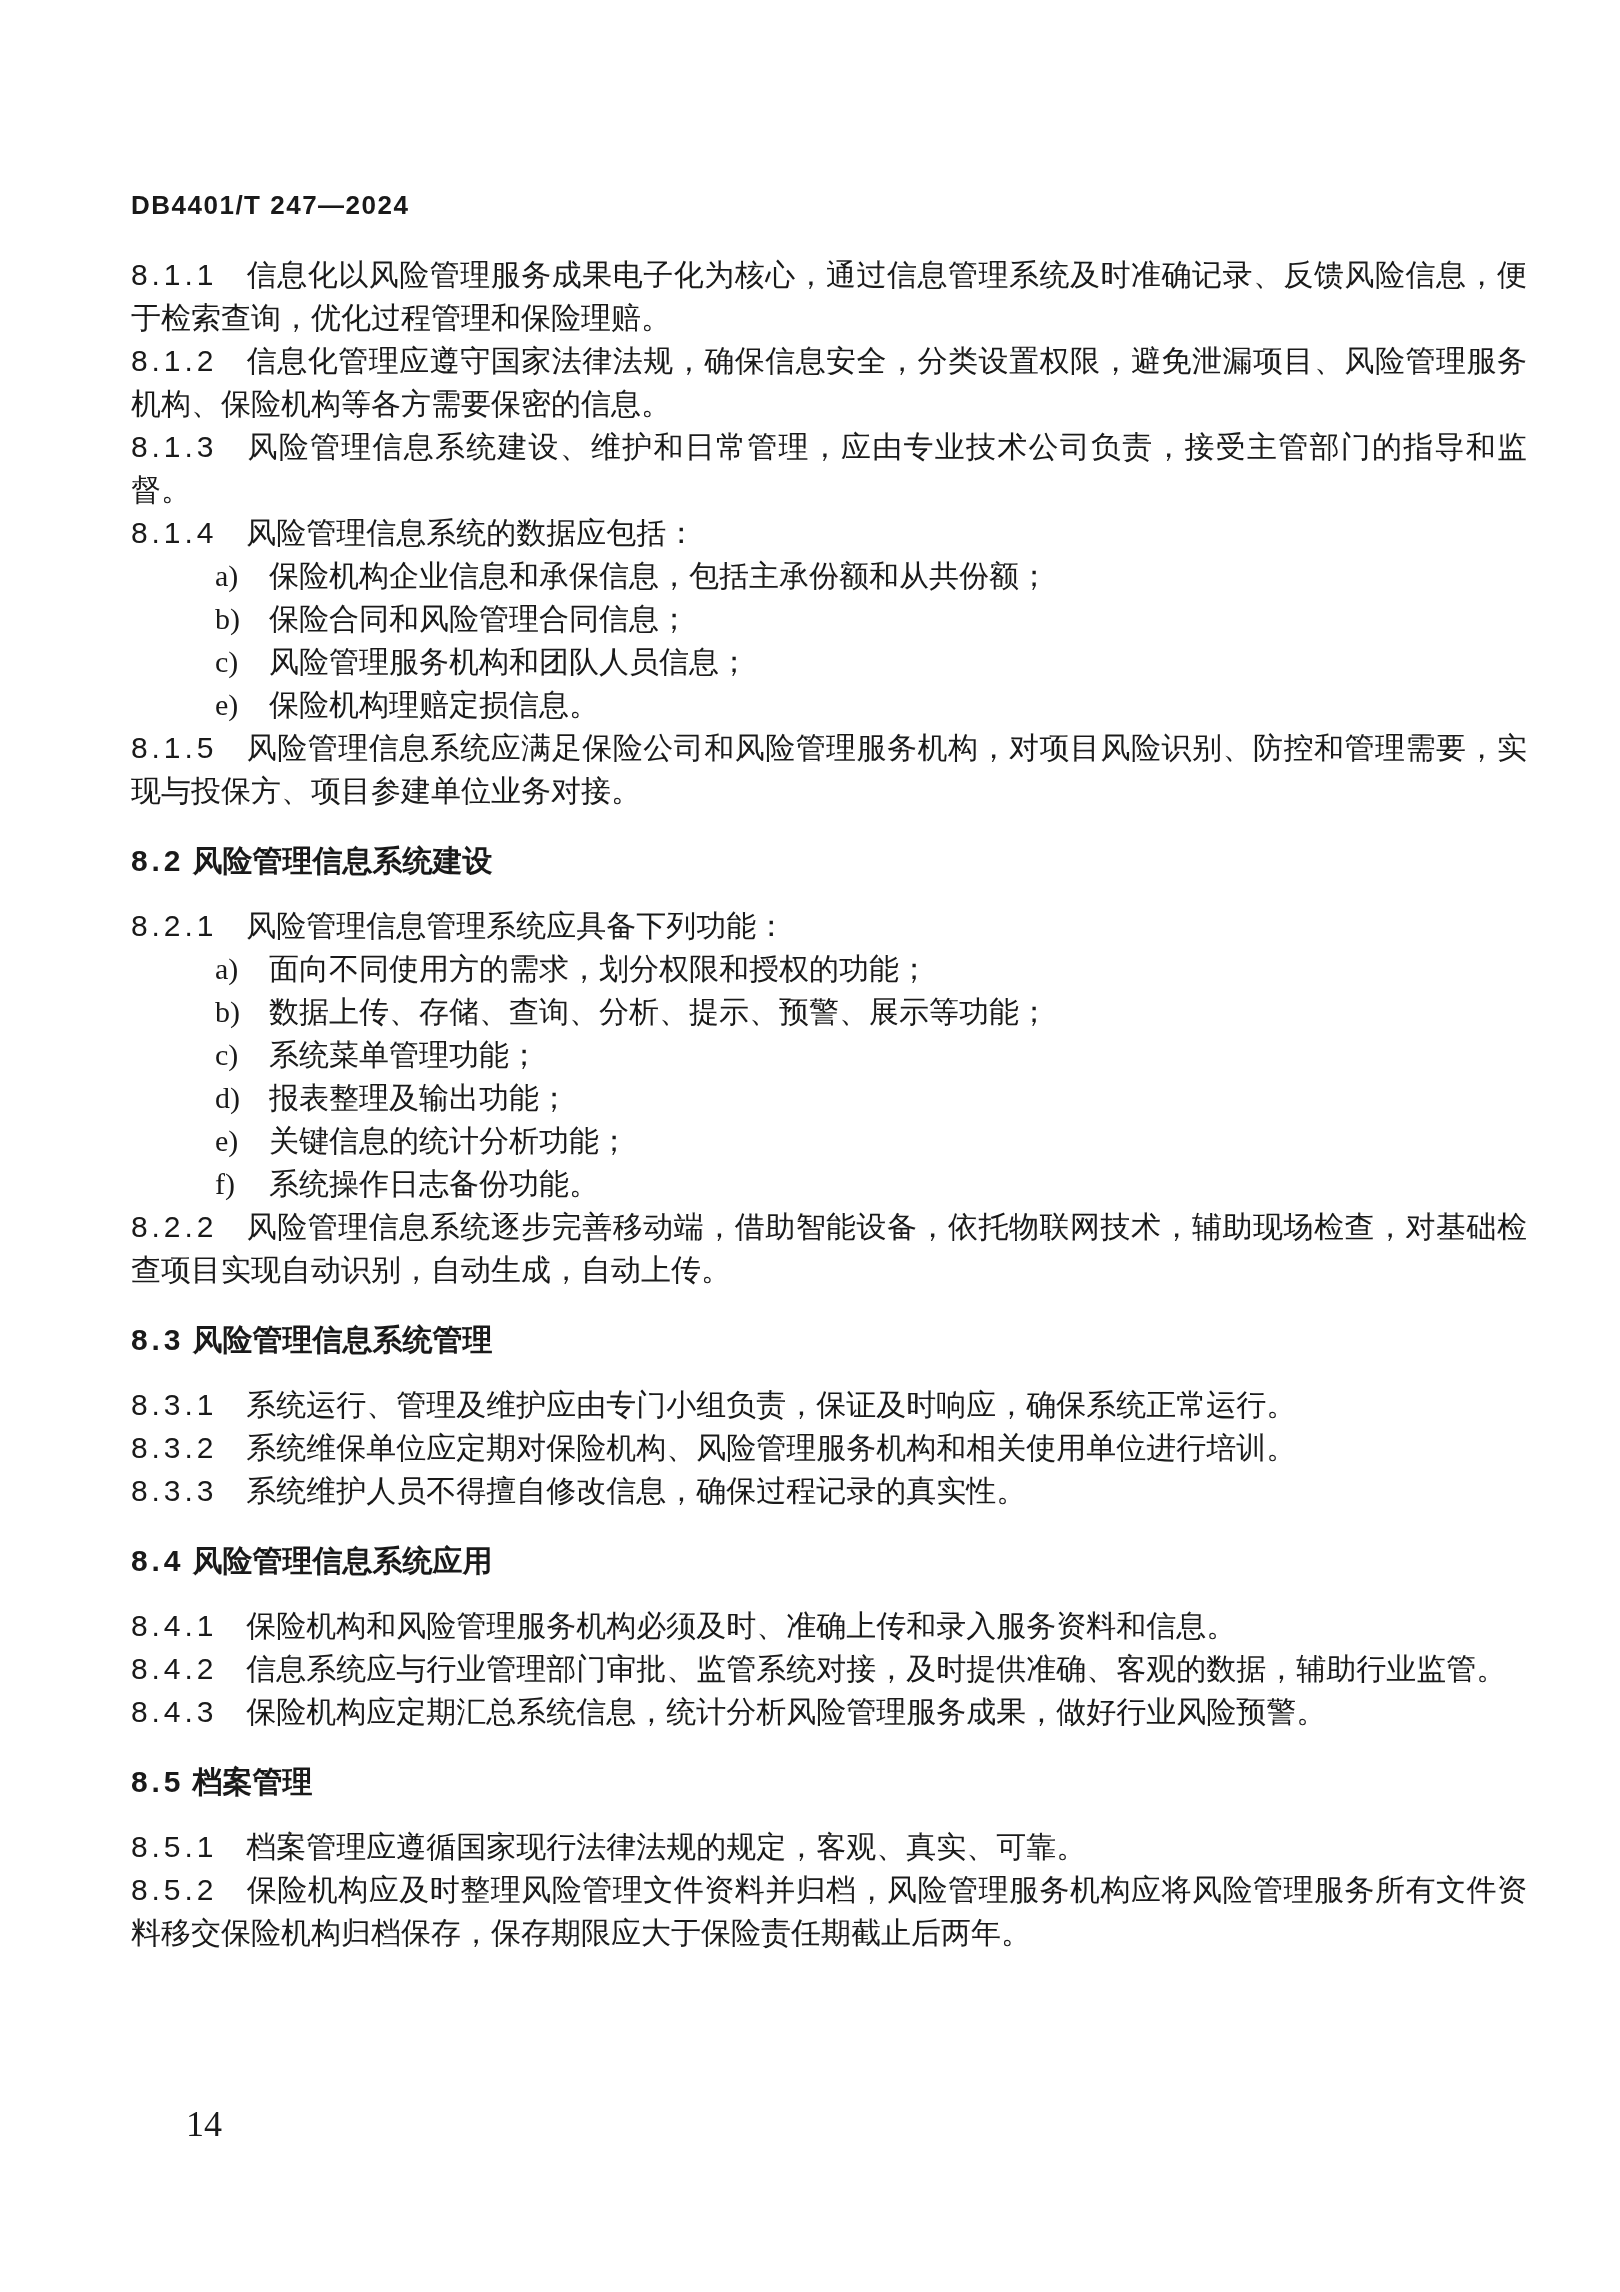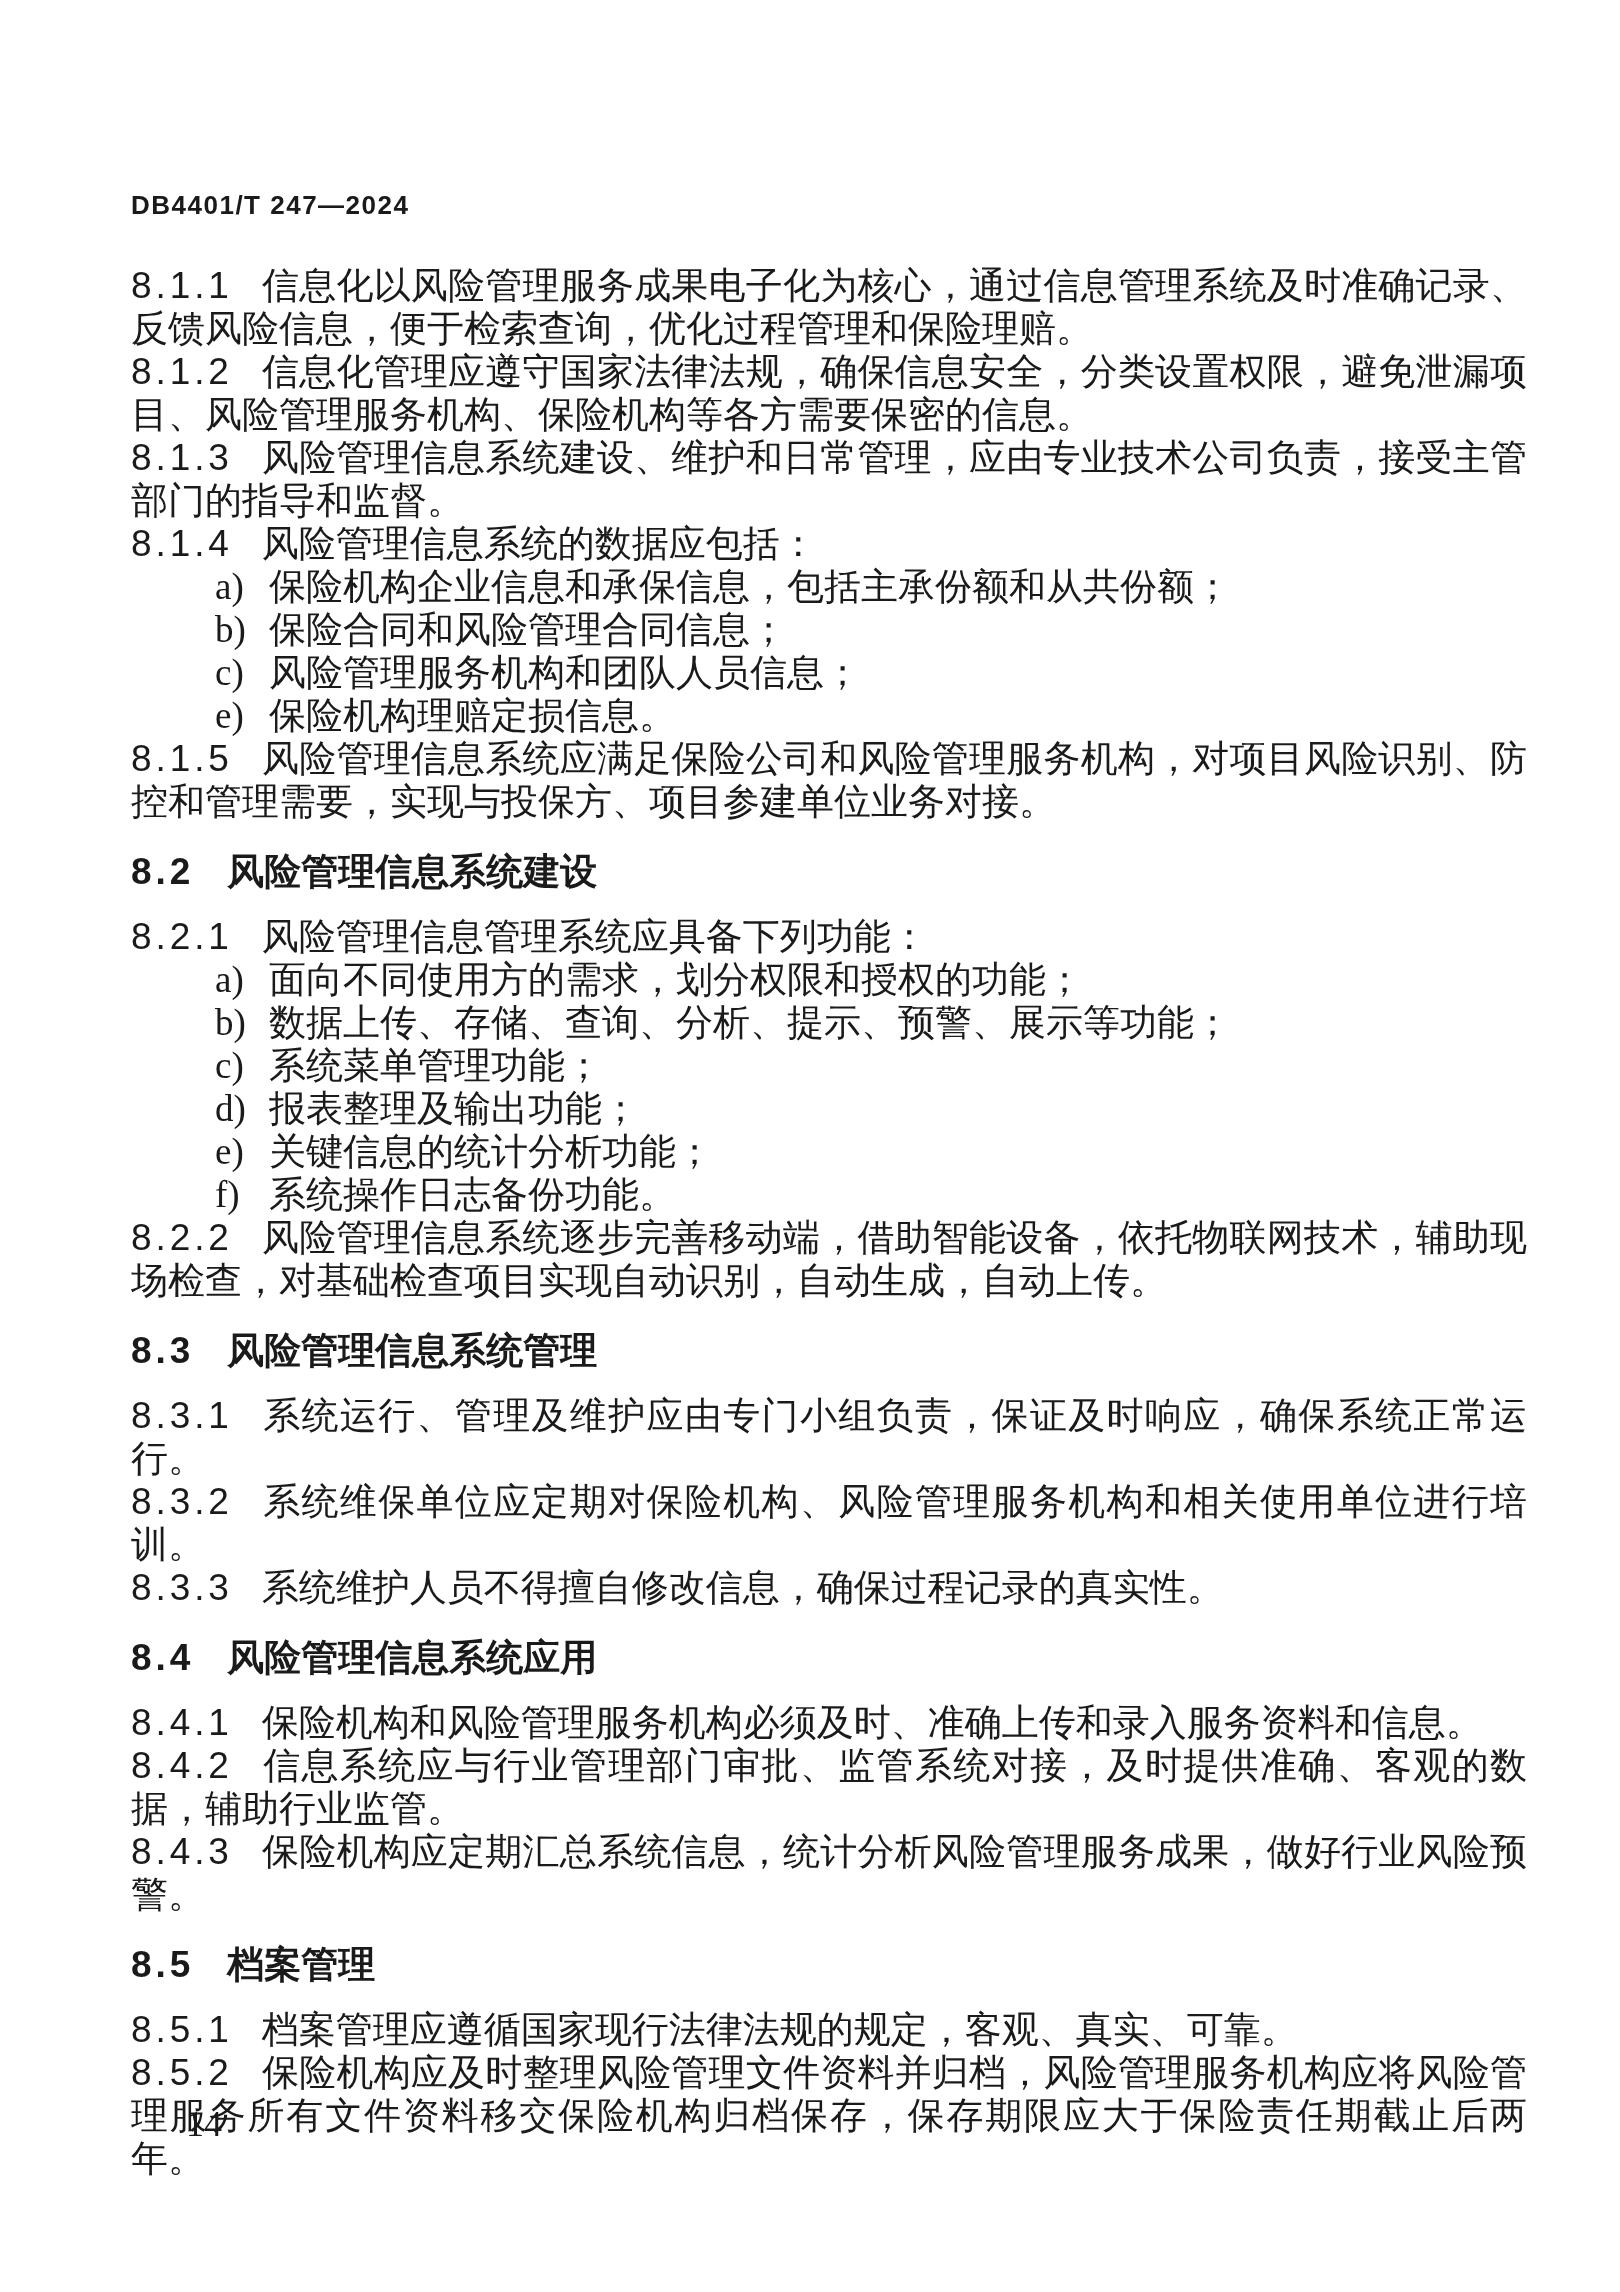--- a/index.html
+++ b/index.html
@@ -23,42 +23,42 @@
     top: 190px;
     font-family: "Liberation Sans", "DejaVu Sans", sans-serif;
     font-size: 26px;
     font-weight: 600;
     letter-spacing: 1.5px;
     white-space: nowrap;
   }
   .content {
     position: absolute;
     left: 131px;
-    top: 264px;
+    top: 253px;
     width: 1396px;
-    font-size: 37px;
+    font-size: 30px;
     line-height: 43px;
     text-align: justify;
   }
   p.clause {
     margin: 0;
   }
   .clause-num {
     font-family: "Liberation Sans", "DejaVu Sans", sans-serif;
     letter-spacing: 3.9px;
     margin-right: 29px;
     white-space: nowrap;
   }
   p.heading {
     margin: 26.5px 0 22.5px 0;
     font-weight: bold;
     font-family: "Liberation Sans", "DejaVu Sans", sans-serif;
   }
   p.heading .clause-num {
-    margin-right: 33px;
+    margin-right: 8px;
     letter-spacing: 3.9px;
   }
   .list {
     margin: 0;
   }
   p.list-item {
     margin: 0 0 0 84px;
     padding-left: 54px;
     text-indent: -54px;
   }

